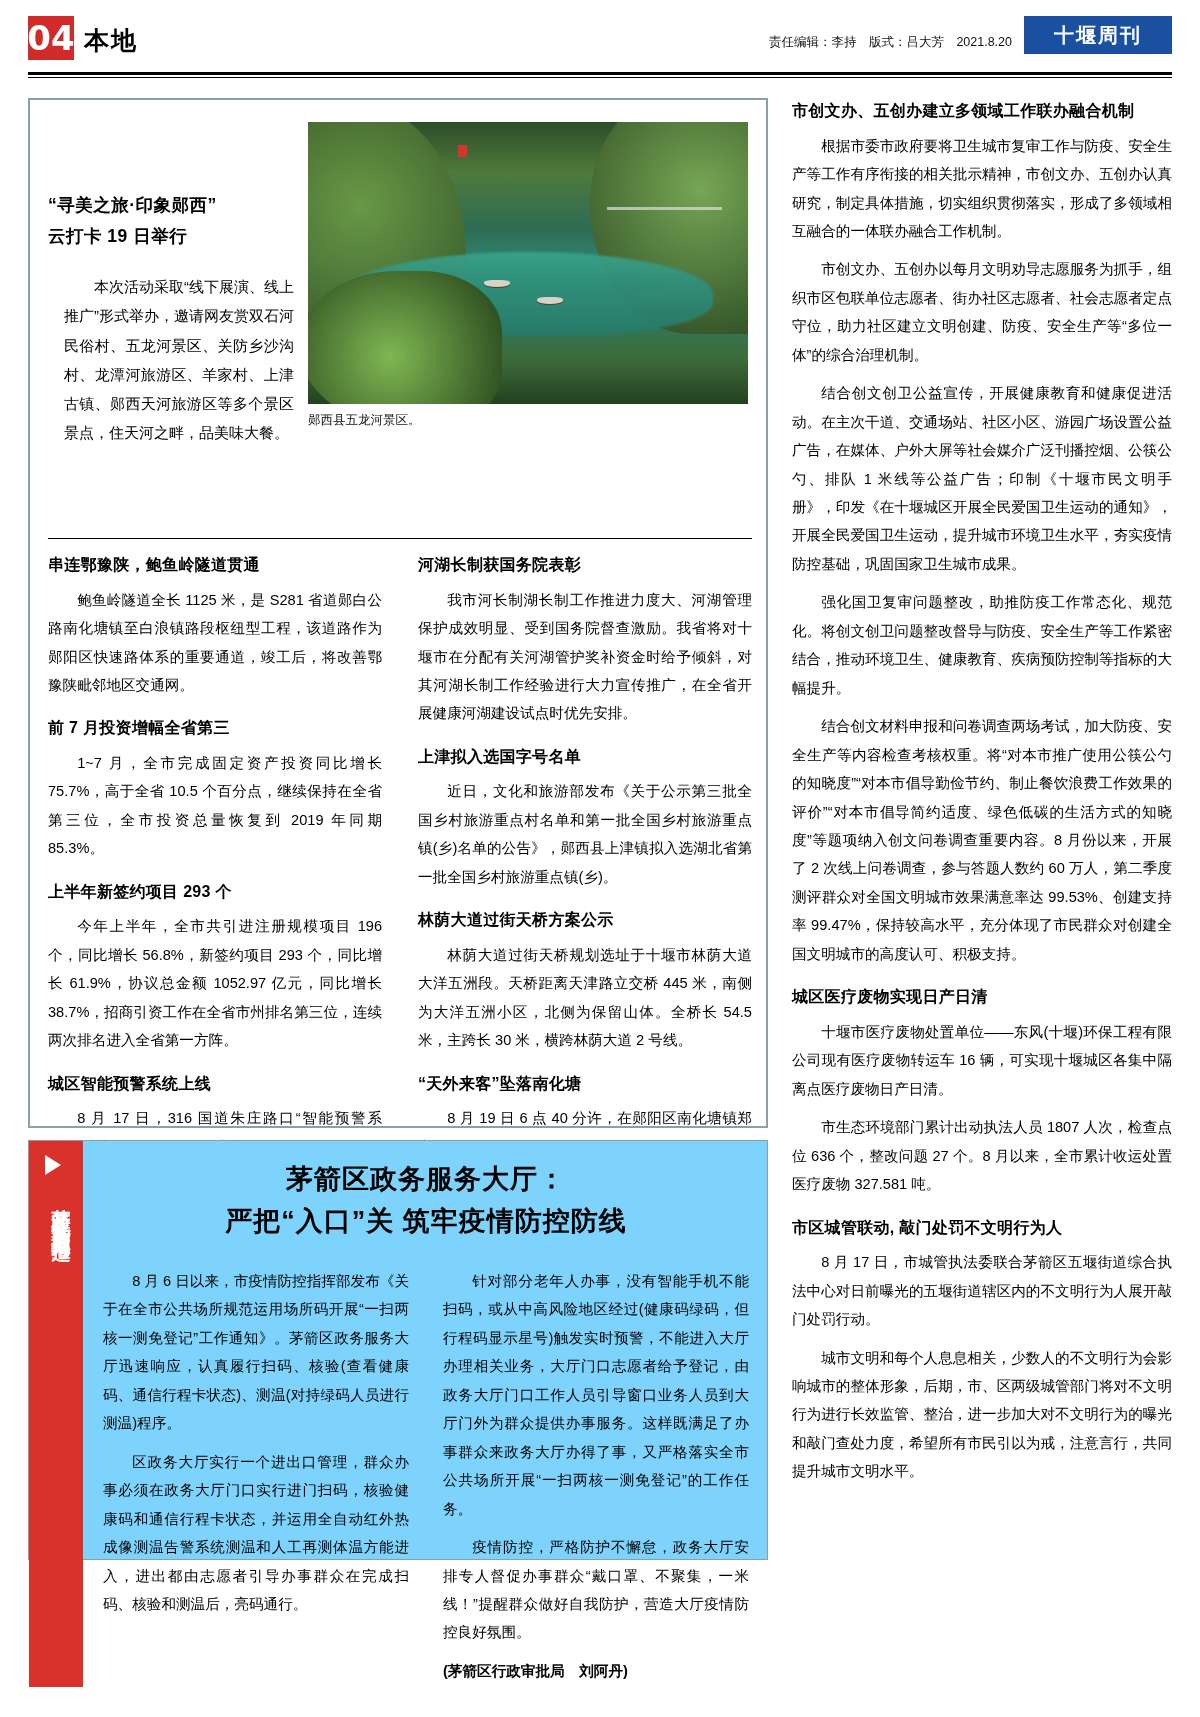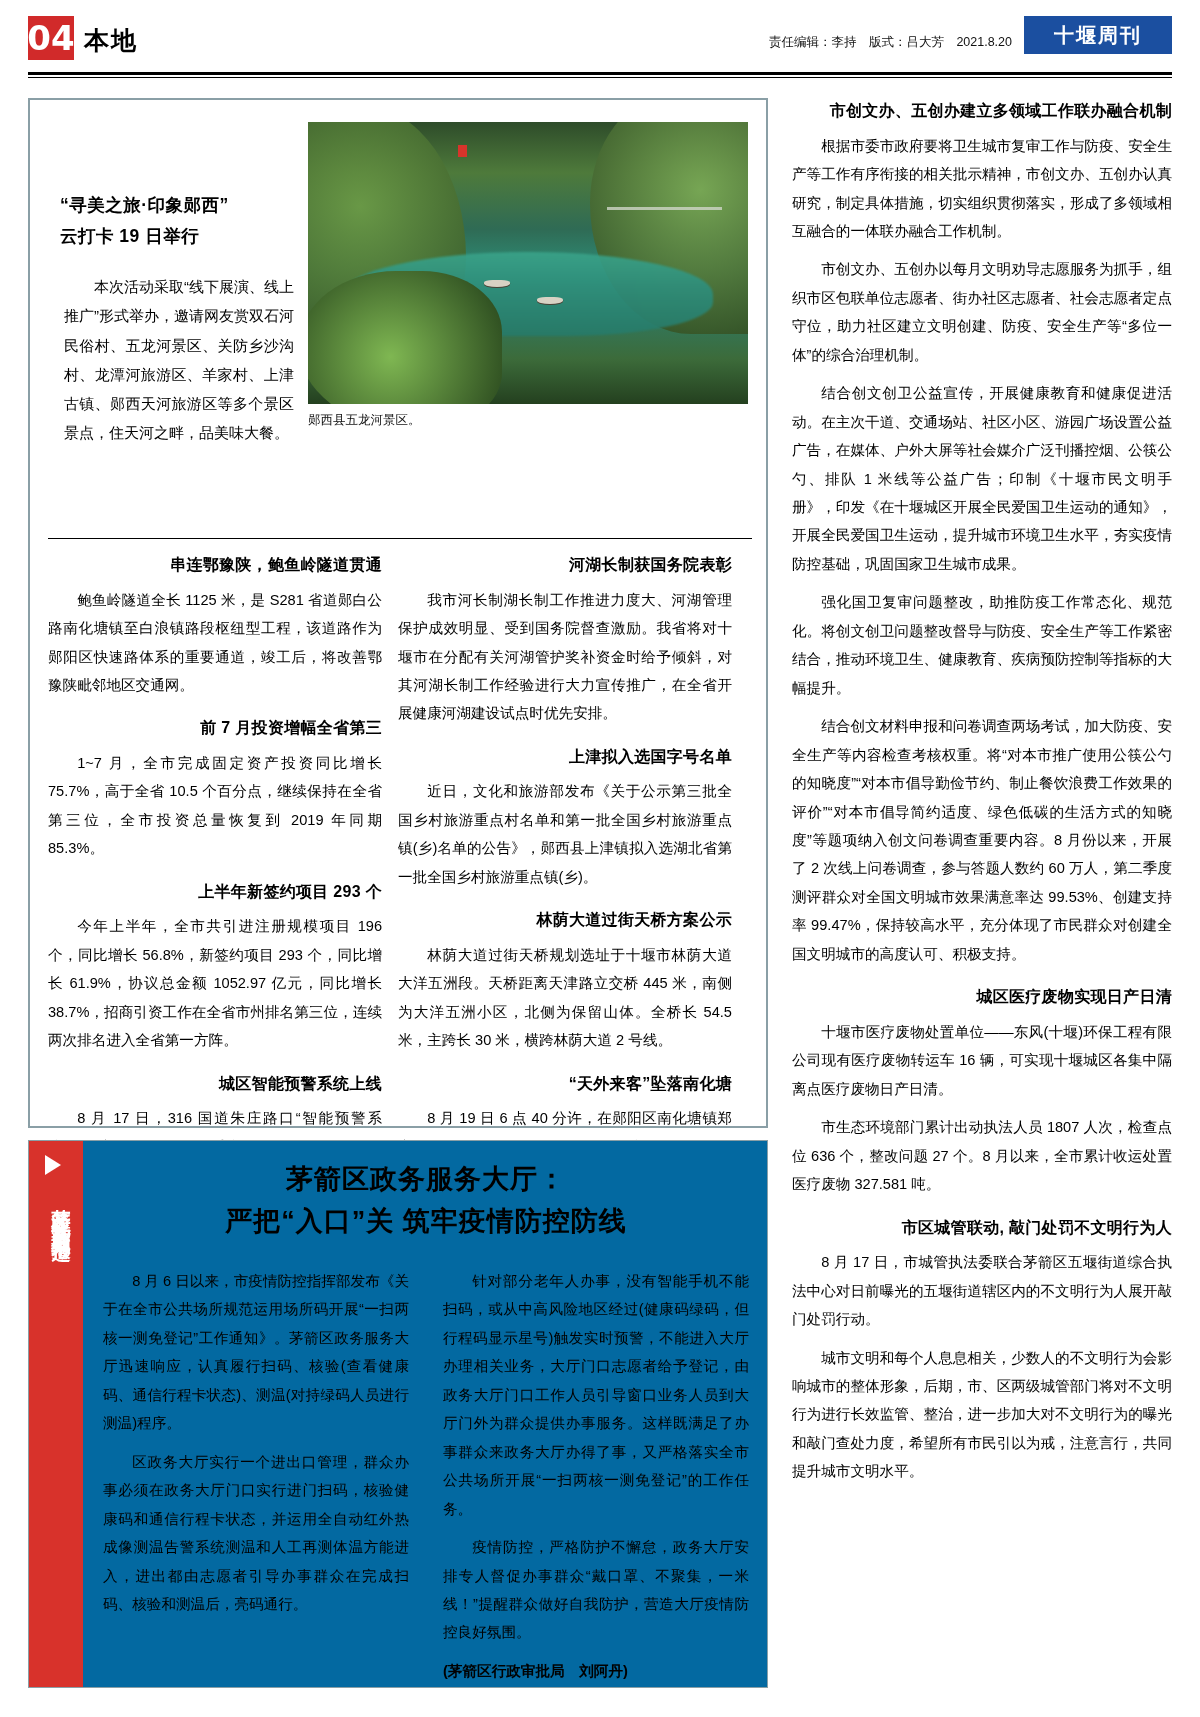--- a/index.html
+++ b/index.html
@@ -86,58 +86,58 @@
     position:absolute;left:34%;top:8%;width:9px;height:12px;background:#d7342b;
   }
   .lead-photo .bridge{
     position:absolute;right:6%;top:30%;width:26%;height:3px;background:#cfd6c8;opacity:.8;
   }
   .photo-caption{
     position:absolute;right:0;top:296px;width:440px;
     font-size:12.5px;color:#111;
   }
   .lead-title{
-    position:absolute;left:12px;top:74px;width:268px;
+    position:absolute;left:0;top:74px;width:268px;
     font-size:17.5px;font-weight:bold;line-height:1.75;letter-spacing:.5px;
   }
   .lead-body{
     position:absolute;left:0;top:140px;width:262px;
     font-size:15px;line-height:1.95;text-align:justify;
   }
   .lead-body p{margin:16px;text-indent:2em;}
   .block-divider{
     position:absolute;left:18px;top:438px;width:704px;height:1px;background:#000;
   }
 
   
   .subcols{
     position:absolute;left:18px;top:452px;width:704px;
-    display:flex;gap:16px;
+    display:flex;gap:36px;
   }
   .subcol{width:334px;}
   .art h3{
-    font-size:16px;font-weight:bold;margin:0 0 8px 0;line-height:1.6;letter-spacing:.3px;text-align:right;
+    font-size:16px;font-weight:bold;margin:0 0 8px 0;line-height:1.6;letter-spacing:.3px;
   }
   .art p{
     font-size:14.6px;line-height:1.95;margin:0 0 10px 0;text-align:justify;text-indent:2em;
   }
   .art{margin-bottom:16px;}
 
   
   .right-col{
     position:absolute;left:792px;top:98px;width:380px;
   }
   .right-col .art h3{font-size:16px;}
   .right-col .art p{font-size:14.6px;}
 
   
   .feature{
-    position:absolute;left:28px;top:1140px;width:740px;height:548px;
+    position:absolute;left:28px;top:1140px;width:740px;height:420px;
     border:1px solid #8a9fa6;box-sizing:border-box;
-    background:#0369a1;
+    background:#7dd3fc;
   }
   .feature-sidebar{
     position:absolute;left:0;top:0;width:54px;height:546px;background:#d8322b;
     color:#fff;
   }
   .feature-sidebar .tri{
     position:absolute;left:16px;top:14px;width:0;height:0;
     border-left:16px solid #fff;border-top:10px solid transparent;border-bottom:10px solid transparent;
   }
   .feature-sidebar .vtext{

